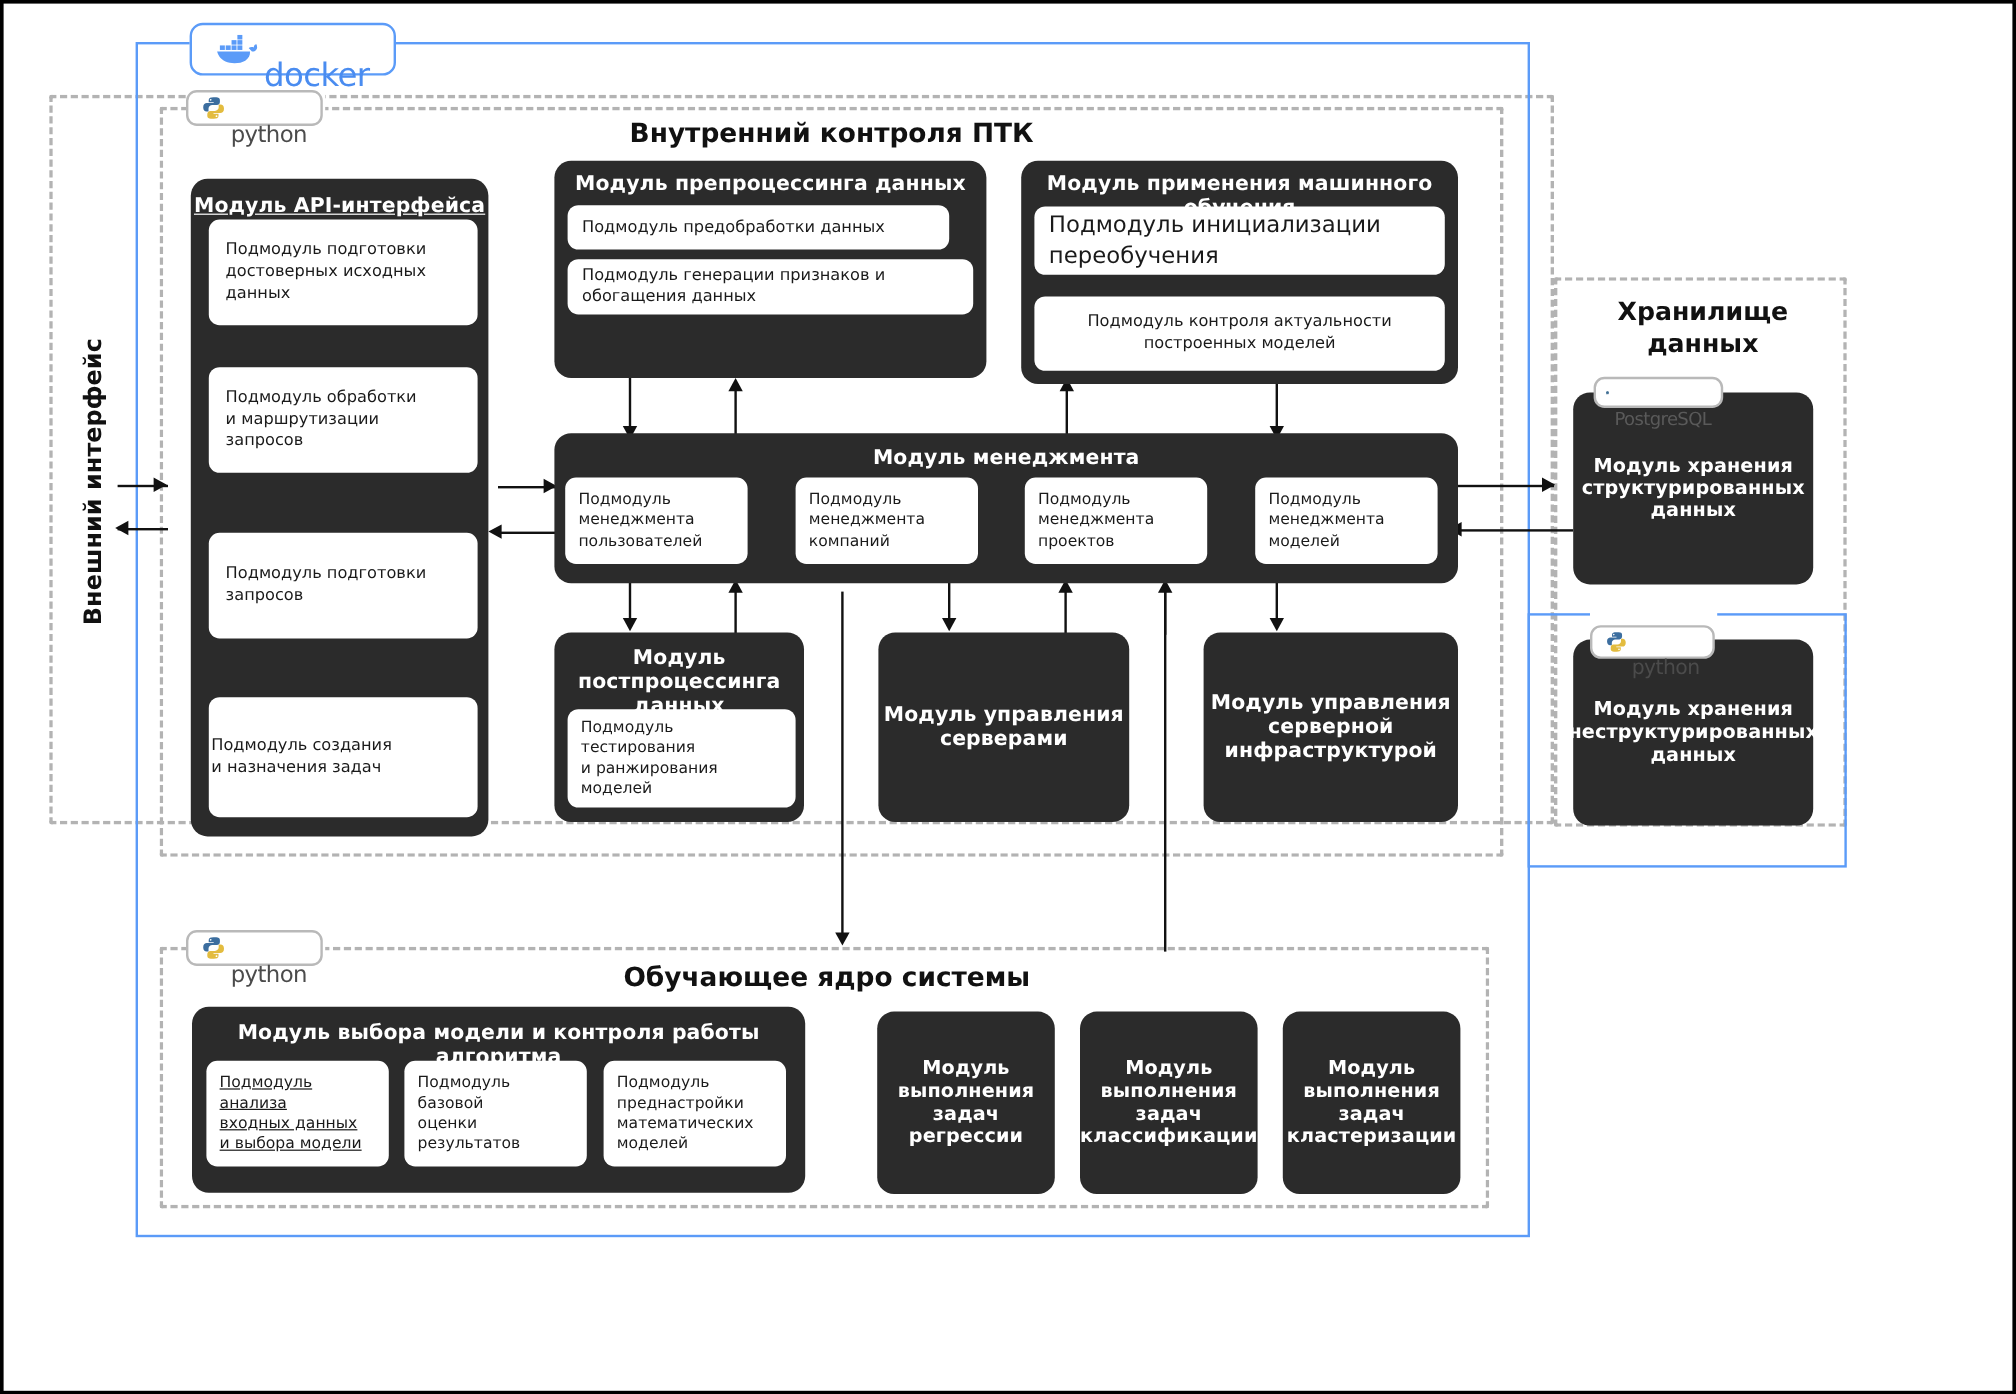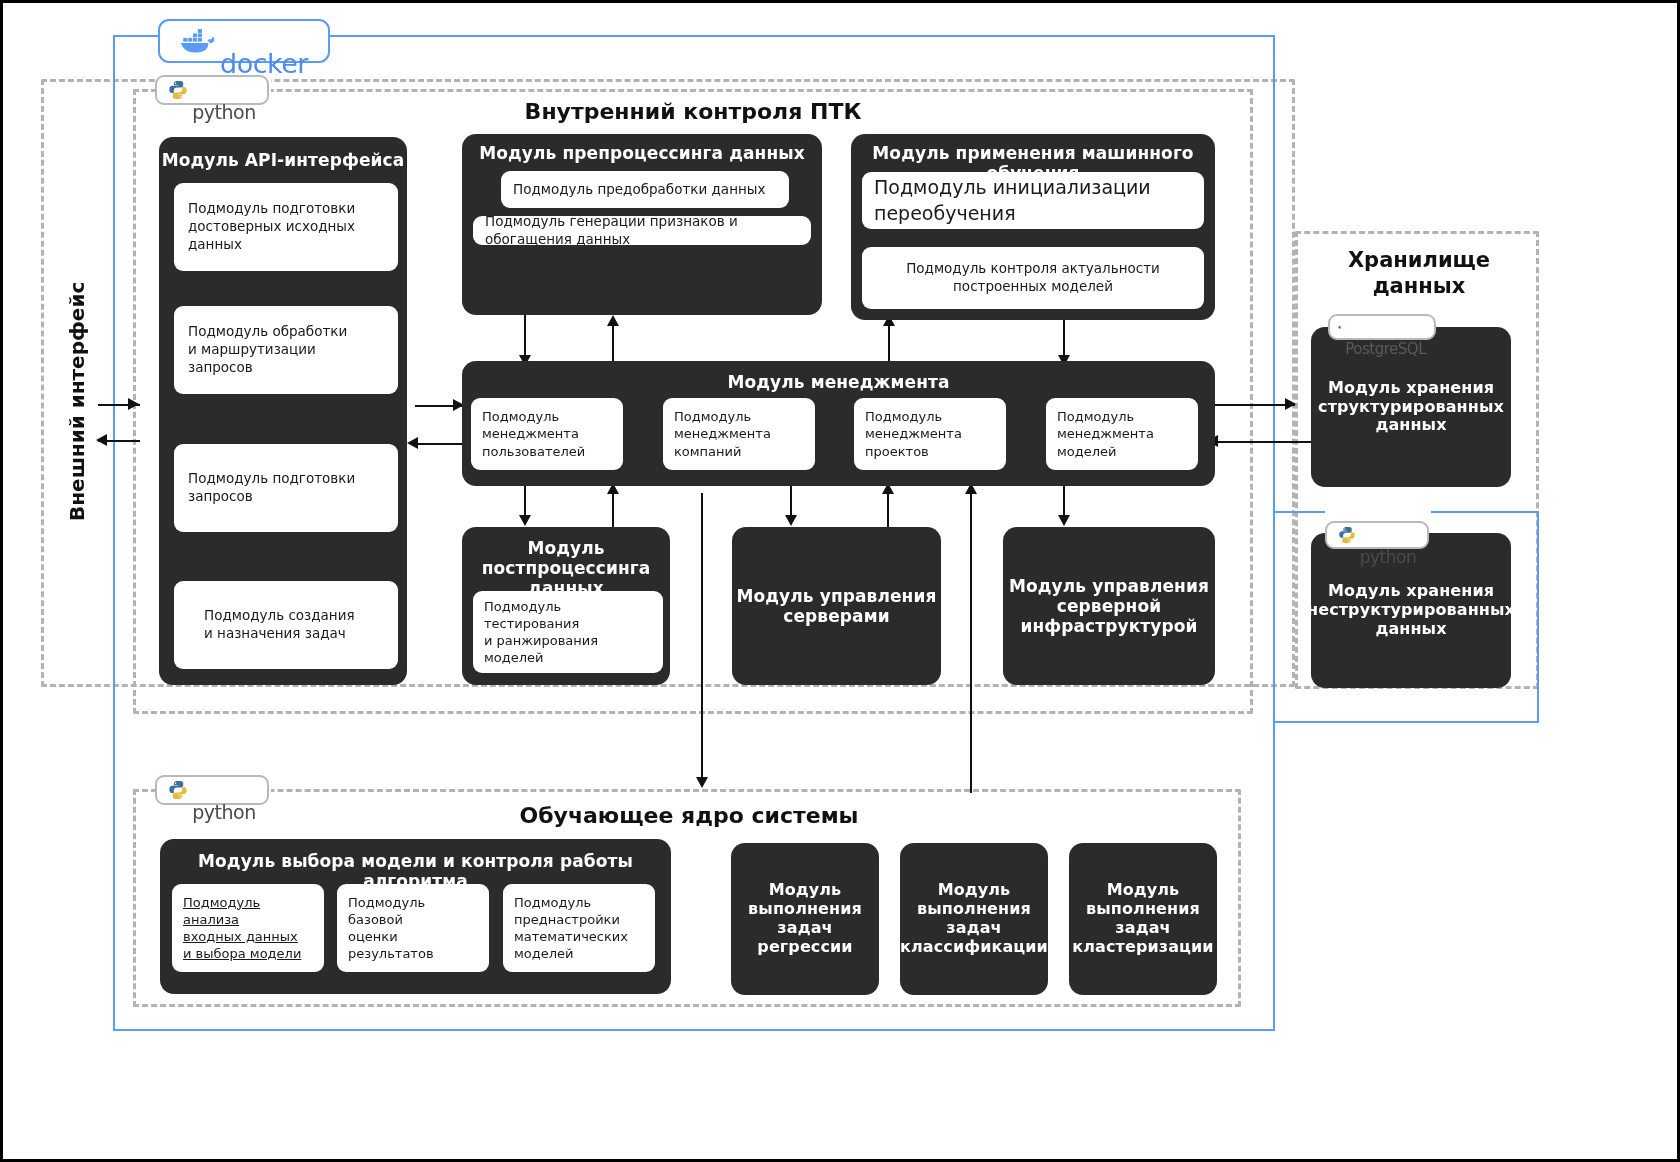--- a/index.html
+++ b/index.html
@@ -182,47 +182,47 @@
   <div class="arw arw-r" style="left:1282px;top:395px;"></div>
 
   <div class="ln hline abs" style="left:1212px;top:438px;width:96px;"></div>
   <div class="arw arw-l" style="left:1204px;top:432px;"></div>
 
   <div class="ln vline abs" style="left:698px;top:490px;height:288px;"></div>
   <div class="arw arw-d" style="left:693px;top:774px;"></div>
 
   <div class="ln vline abs" style="left:967px;top:490px;height:300px;"></div>
 
-  <div class="abs dark" style="left:156px;top:134px;width:248px;height:548px;">
+  <div class="abs dark" style="left:156px;top:146px;width:248px;height:548px;text-decoration:underline;">
     <div class="dark-title" style="margin-top:13px;font-size:17px;">Модуль API-интерфейса</div>
   </div>
   <div class="abs white" style="left:171px;top:180px;width:224px;height:88px;padding:0 14px;">
     <span style="font-size:13.5px;white-space:pre-line;">Подмодуль подготовки
 достоверных исходных данных</span>
   </div>
   <div class="abs white" style="left:171px;top:303px;width:224px;height:88px;padding:0 14px;">
     <span style="font-size:13.5px;white-space:pre-line;">Подмодуль обработки
 и маршрутизации запросов</span>
   </div>
   <div class="abs white" style="left:171px;top:441px;width:224px;height:88px;padding:0 14px;">
     <span style="font-size:13.5px;white-space:pre-line;">Подмодуль подготовки
 запросов</span>
   </div>
-  <div class="abs white" style="left:171px;top:578px;width:224px;height:88px;padding:0 30px;">
+  <div class="abs white" style="left:171px;top:578px;width:224px;height:100px;padding:0 2px;">
     <span style="font-size:13.5px;white-space:pre-line;">Подмодуль создания
 и назначения задач</span>
   </div>
 
   <div class="abs dark" style="left:459px;top:131px;width:360px;height:181px;">
     <div class="dark-title" style="margin-top:9px;font-size:17px;">Модуль препроцессинга данных</div>
   </div>
-  <div class="abs white" style="left:470px;top:168px;width:288px;height:37px;padding:0 12px;margin-left:28px;">
+  <div class="abs white" style="left:470px;top:168px;width:318px;height:37px;padding:0 12px;">
     <span style="font-size:13.5px;white-space:pre-line;">Подмодуль предобработки данных</span>
   </div>
-  <div class="abs white" style="left:470px;top:213px;width:338px;height:29px;padding:0 12px;">
+  <div class="abs white" style="left:470px;top:213px;width:338px;height:46px;padding:0 12px;">
     <span style="font-size:13.5px;">Подмодуль генерации признаков и обогащения данных</span>
   </div>
 
   <div class="abs dark" style="left:848px;top:131px;width:364px;height:186px;">
     <div class="dark-title" style="margin-top:9px;font-size:17px;">Модуль применения машинного обучения</div>
   </div>
   <div class="abs white" style="left:859px;top:169px;width:342px;height:57px;padding:0 12px;">
     <span style="font-size:19px;white-space:pre-line;">Подмодуль инициализации переобучения</span>
   </div>
   <div class="abs white" style="left:859px;top:244px;width:342px;height:62px;padding:0 12px;">

